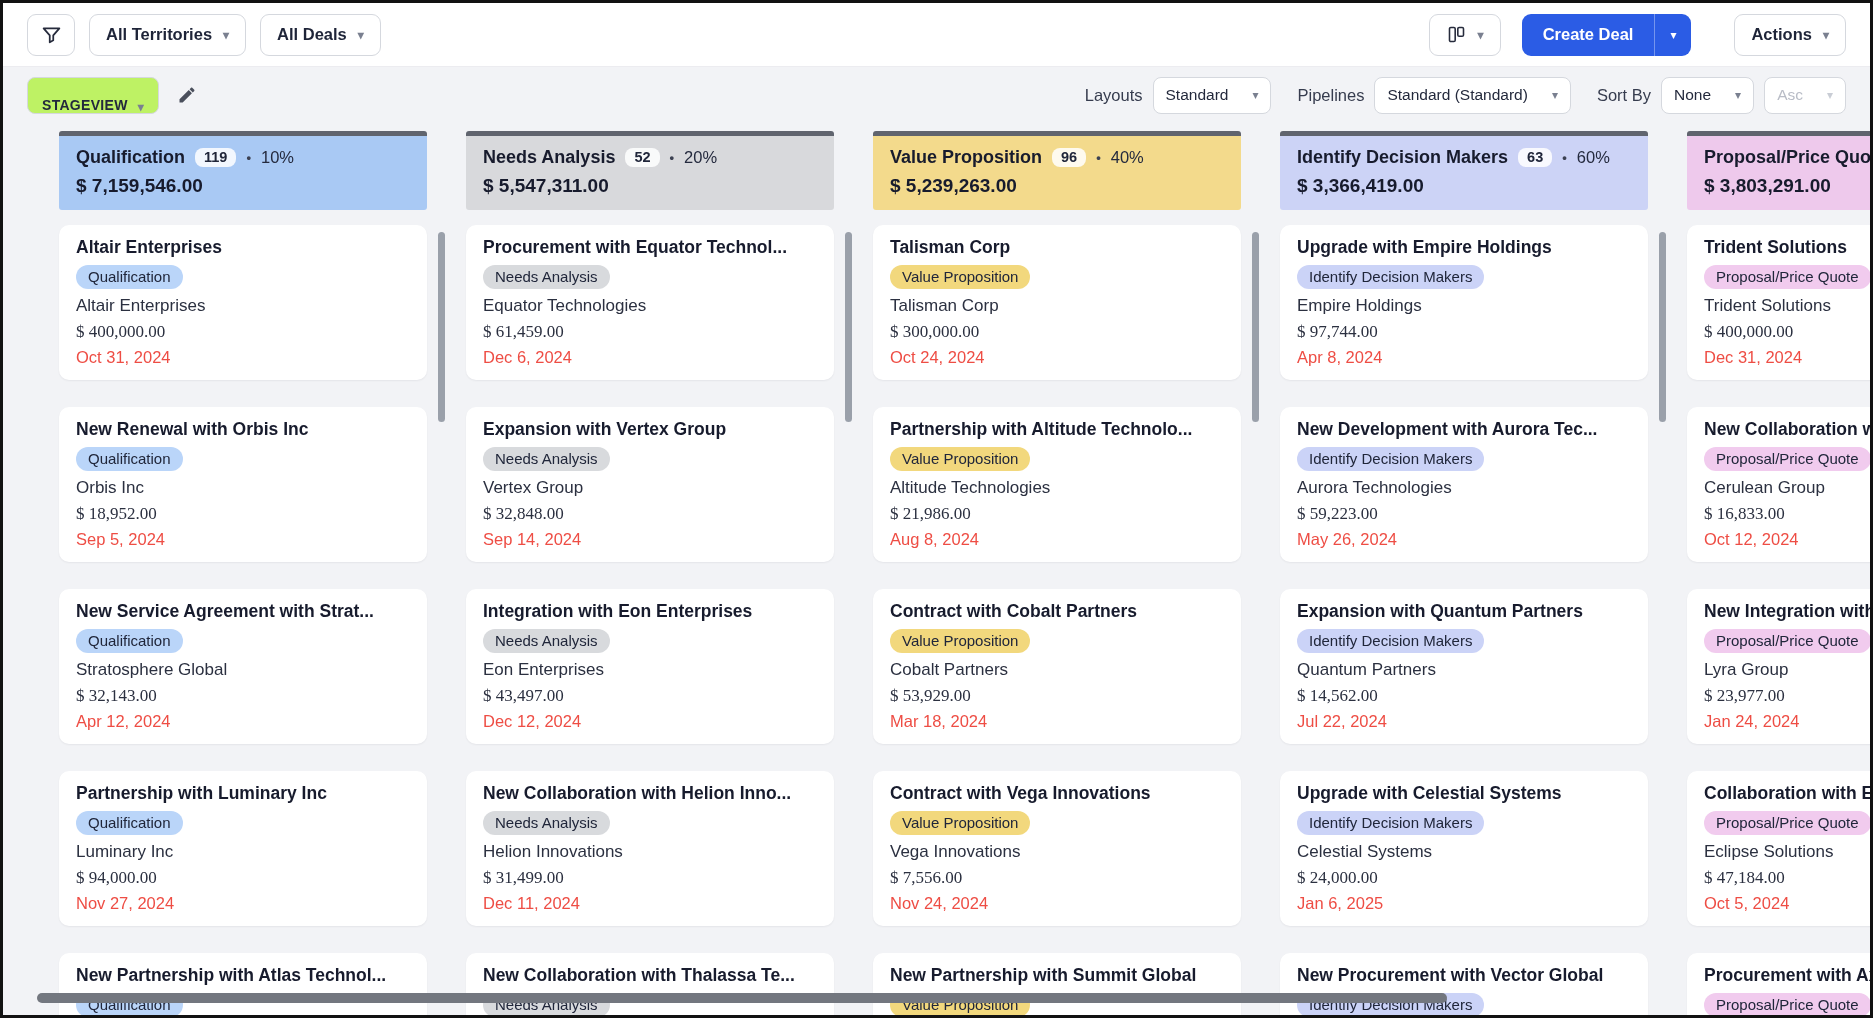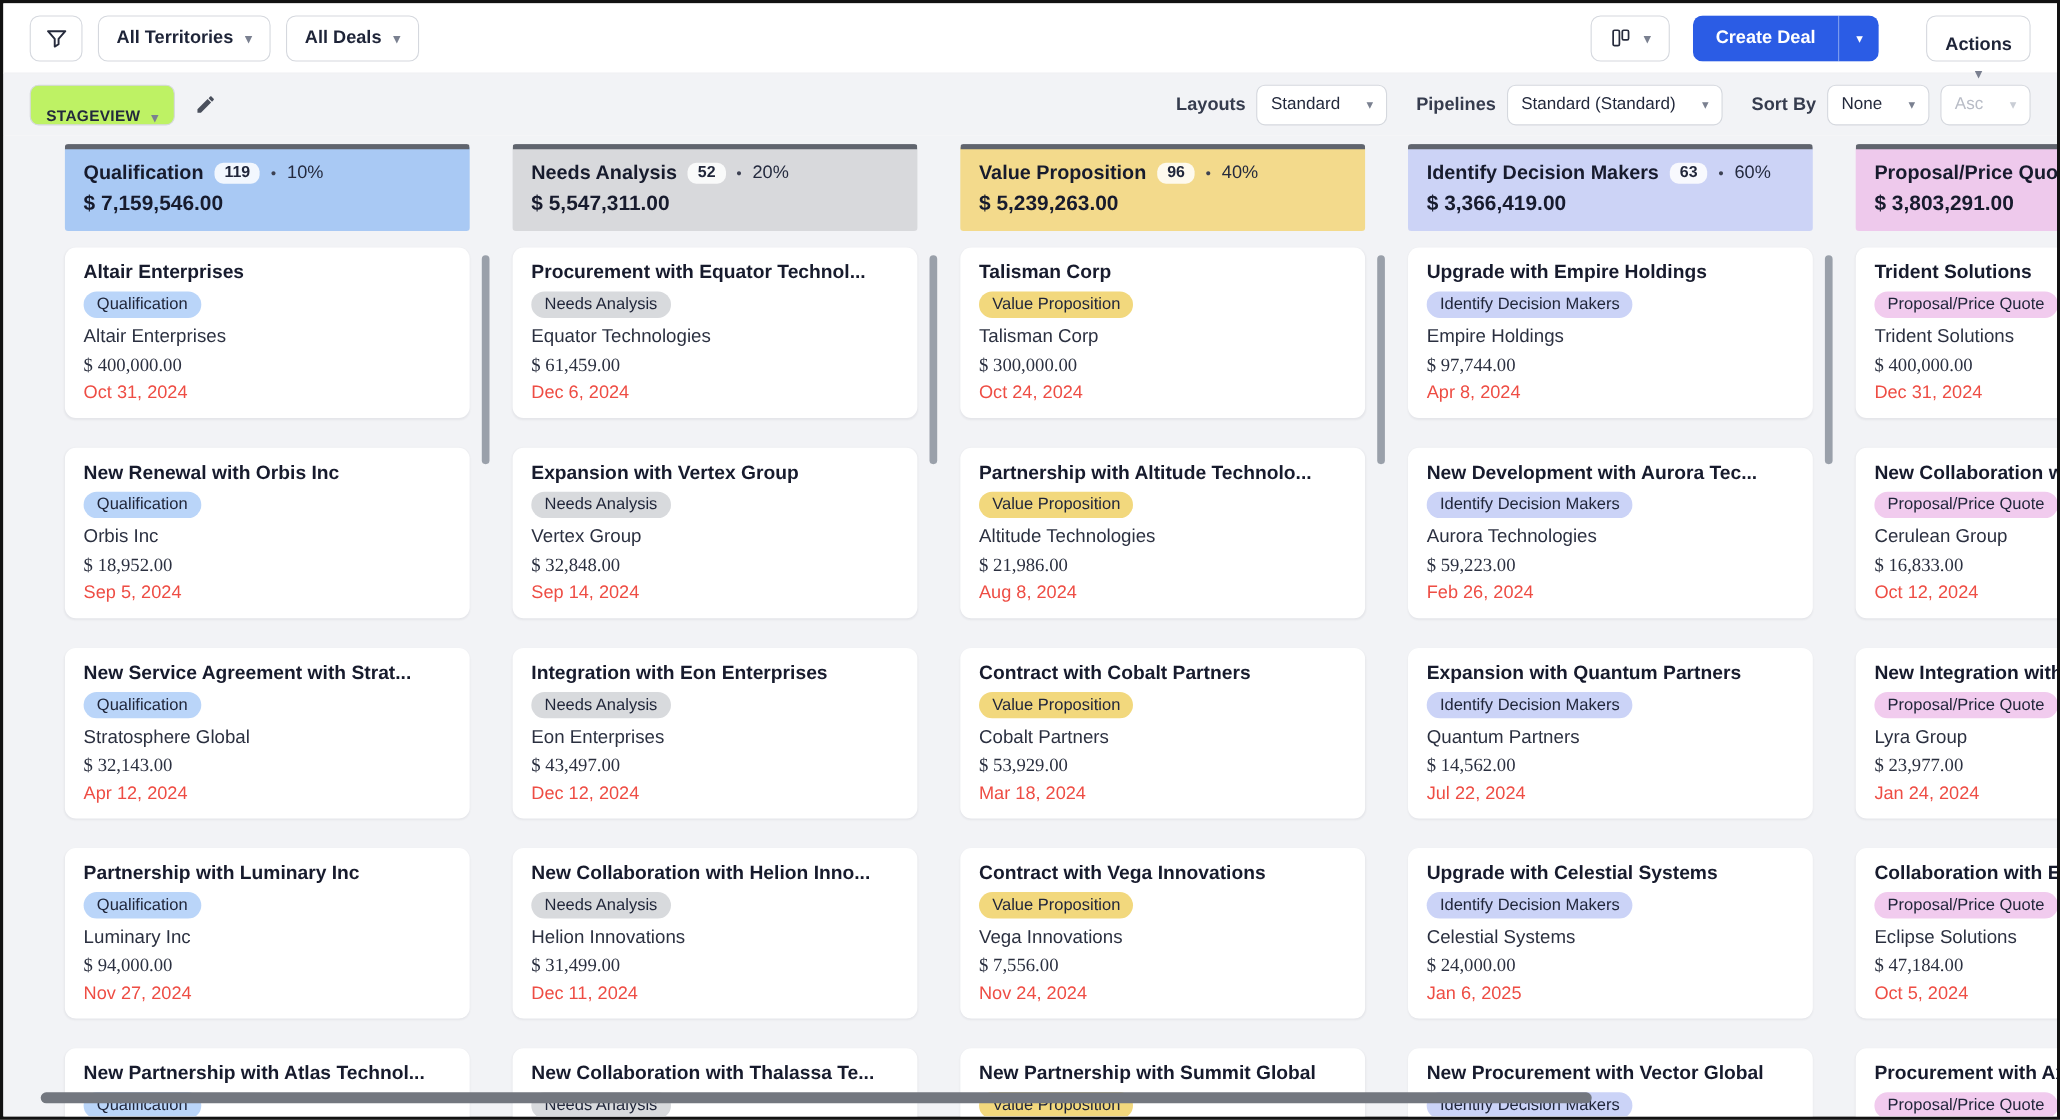--- a/index.html
+++ b/index.html
@@ -10,29 +10,29 @@
   
   .topbar { height:64px; background:#fff; display:flex; align-items:center; padding:0 24px; gap:14px; border-bottom:1px solid #ececf0; }
   .icon-btn { width:48px; height:42px; border:1px solid var(--border); border-radius:9px; background:#fff; display:flex; align-items:center; justify-content:center; cursor:pointer; }
   .dd-btn { height:42px; display:inline-flex; align-items:center; gap:11px; padding:16px 16px; border:1px solid var(--border); border-radius:9px; background:#fff; font-size:16.5px; font-weight:700; color:#1e2438; cursor:pointer; white-space:nowrap; }
   .chev { font-size:12px; color:#7a8090; line-height:1; }
   .right-group { margin-left:auto; display:flex; align-items:center; gap:21px; }
   .split { display:flex; height:42px; border-radius:9px; overflow:hidden; }
   .split .main { background:var(--primary); color:#fff; border:none; padding:0 21px; font-size:16.5px; font-weight:700; cursor:pointer; }
   .split .arrow { background:var(--primary); border:none; border-left:1px solid rgba(255,255,255,0.35); width:37px; cursor:pointer; display:flex; align-items:center; justify-content:center; }
   .split .arrow .chev { color:#fff; }
-  .actions-btn { margin-left:22px;flex-direction:column; }
+  .actions-btn { margin-left:22px; }
 
   
   .subbar { height:56px; background:#f2f3f6; display:flex; align-items:center; padding:0 24px; gap:14px; }
   .sm-btn { height:37px; padding:0 14px; font-size:14px; font-weight:700; letter-spacing:.3px; color:#23293c; background:#bef264; border:1px solid var(--border); border-radius:8px; display:inline-flex; align-items:flex-end; gap:10px; cursor:pointer; }
   .sm-dd { height:37px; padding:0 12px; font-size:15.5px; font-weight:400; color:#23293c; background:#fff; border:1px solid var(--border); border-radius:8px; display:inline-flex; align-items:center; gap:24px; cursor:pointer; white-space:nowrap; }
   .sm-dd.disabled { color:#b8bcc6; }
   .sm-dd.disabled .chev { color:#c9cdd5; }
-  .bar-label { font-size:16.5px; color:#363c4e;font-weight:bold; }
+  .bar-label { font-size:16.5px; color:#363c4e; }
   .ml { margin-left:16px; }
   .icon-plain { background:none; border:none; cursor:pointer; display:flex; padding:4px; }
   .subbar .right-group { gap:10px; }
 
   
   .board { position:absolute; top:120px; bottom:0; left:0; right:0; background:#f2f3f6; padding:8px 0 0 56px; display:flex; gap:39px; overflow:hidden; }
   .column { width:368px; flex:none; position:relative; }
   .column-header { border-top:5px solid #60646e; border-radius:3px; padding:11px 17px 13px; }
   .col-line1 { display:flex; align-items:center; gap:10px; font-size:18px; font-weight:700; color:#171b2d; }
   .col-count { background:rgba(255,255,255,0.85); border-radius:8px; padding:1px 9px 2px; font-size:14.5px; font-weight:700; color:#20263a; }
@@ -346,21 +346,21 @@
     <div class="card-date">Apr 8, 2024</div>
   </div>
 
   <div class="card">
     <div class="card-title">New Development with Aurora Tec...</div>
     <div class="pill-row">
       <span class="pill" style="background: rgb(203, 211, 247);">Identify Decision Makers</span>
     </div>
     <div class="card-company">Aurora Technologies</div>
     <div class="card-amount">$ 59,223.00</div>
-    <div class="card-date">Feb 26, 2024</div>
+    <div class="card-date">May 26, 2024</div>
   </div>
 
   <div class="card">
     <div class="card-title">Expansion with Quantum Partners</div>
     <div class="pill-row">
       <span class="pill" style="background: rgb(203, 211, 247);">Identify Decision Makers</span>
     </div>
     <div class="card-company">Quantum Partners</div>
     <div class="card-amount">$ 14,562.00</div>
     <div class="card-date">Jul 22, 2024</div>

